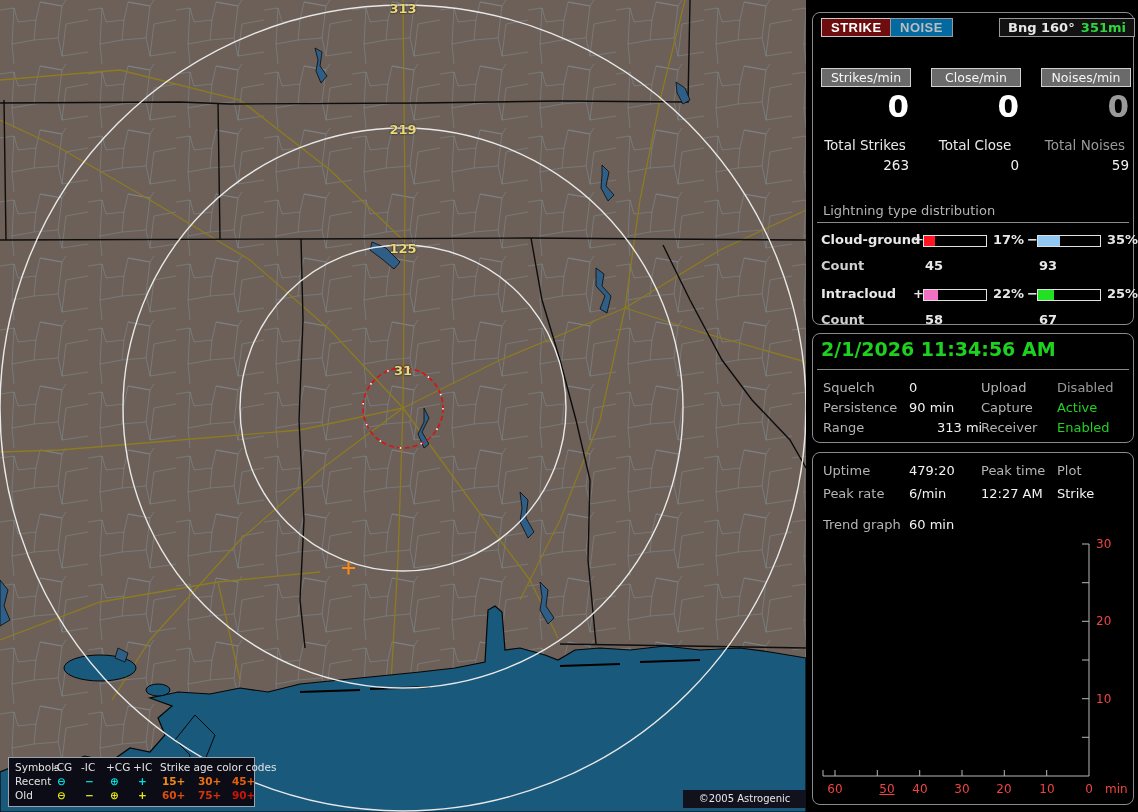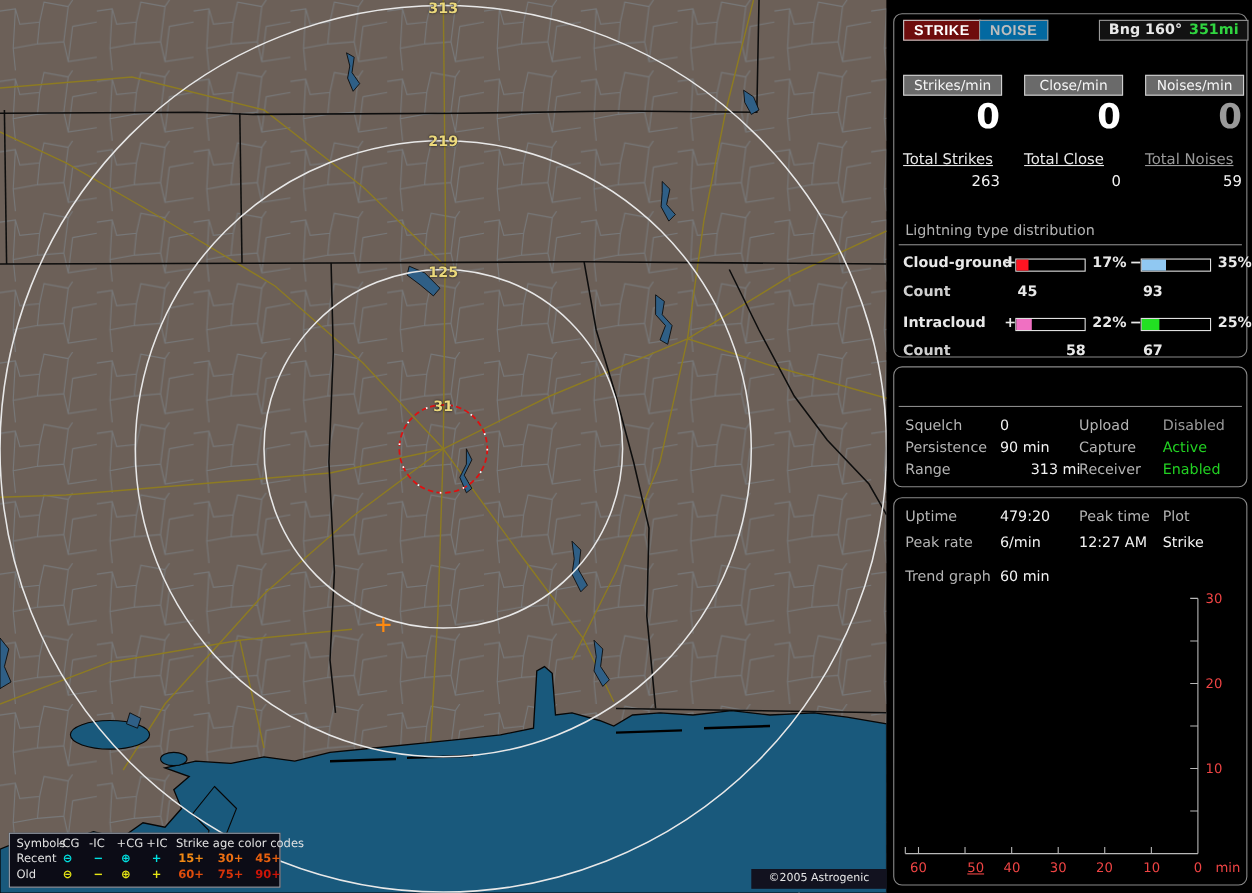--- a/index.html
+++ b/index.html
@@ -28,21 +28,21 @@
   .dim{color:#9a9a9a;}
   .chip{position:absolute;background:#6a6a6a;border:1px solid #cfcfcf;color:#f5f5f5;
         font-size:12.5px;text-align:center;padding:1px 0;cursor:default;}
   .btn{position:absolute;border:1px solid #c8c8c8;font-weight:bold;font-size:13px;
        padding:1px 9px;letter-spacing:.5px;cursor:pointer;}
   .btn-strike{background:#6e0d0d;color:#fff;}
   .btn-noise{background:#0369a1;color:#bdbdbd;border-color:#9a9a9a;}
   .bngbox{position:absolute;display:flex;justify-content:space-between;width:118px;
           background:#121212;border:1px solid #9a9a9a;padding:1px 8px;font-weight:bold;}
   .bigzero{position:absolute;width:88px;text-align:right;font-size:31px;font-weight:bold;line-height:34px;}
-  .totlab{position:absolute;width:88px;text-align:left;font-size:13.5px;text-decoration:underline;}
+  .totlab{position:absolute;width:88px;text-align:center;font-size:13.5px;}
   .totval{position:absolute;width:88px;text-align:right;font-size:13.5px;color:#f2f2f2;}
   .bar{position:absolute;width:64px;height:12px;border:1px solid #e0e0e0;background:#000;box-sizing:border-box;}
   .bar i{display:block;height:100%;}
   .bold{font-weight:bold;}
   .hline{position:absolute;left:4px;right:4px;border-top:1px solid #8a8a8a;}
   .datetime{position:absolute;font-size:19px;font-weight:bold;color:#1fd11f;}
   .tick-label{position:absolute;color:#ef4444;font-size:12px;}
   .xlab{width:24px;text-align:center;}
 </style>
 </head>
@@ -208,25 +208,26 @@
       <i style="width: 22%; background-color: rgb(240, 112, 194);"></i>
     </div>
     <span class="bold" style="left:180px;top:273px;">22%</span>
     <span class="bold" style="left:214px;top:273px;">−</span>
     <div class="bar" style="left:224px;top:276px;">
       <i style="width: 25%; background-color: rgb(34, 224, 34);"></i>
     </div>
     <span class="bold" style="left:294px;top:273px;">25%</span>
 
     <span class="bold" style="left:8px;top:299px;color:#cfcfcf;">Count</span>
-    <span class="bold" style="left:112px;top:299px;margin-left:44px;">58</span>
+    <span class="bold" style="left:112px;top:299px;">58</span>
     <span class="bold" style="left:226px;top:299px;">67</span>
   </div>
 
   <div class="panel" style="top:333px;height:110px;">
+    <div class="datetime" style="left:8px;top:4px;">2/1/2026 11:34:56 AM</div>
     <div class="hline" style="top:35px;"></div>
 
     <span class="lbl" style="left:10px;top:46px;">Squelch</span>
     <span class="val" style="left:96px;top:46px;">0</span>
     <span class="lbl" style="left:168px;top:46px;">Upload</span>
     <span class="dim" style="left:244px;top:46px;">Disabled</span>
 
     <span class="lbl" style="left:10px;top:66px;">Persistence</span>
     <span class="val" style="left:96px;top:66px;">90 min</span>
     <span class="lbl" style="left:168px;top:66px;">Capture</span>

